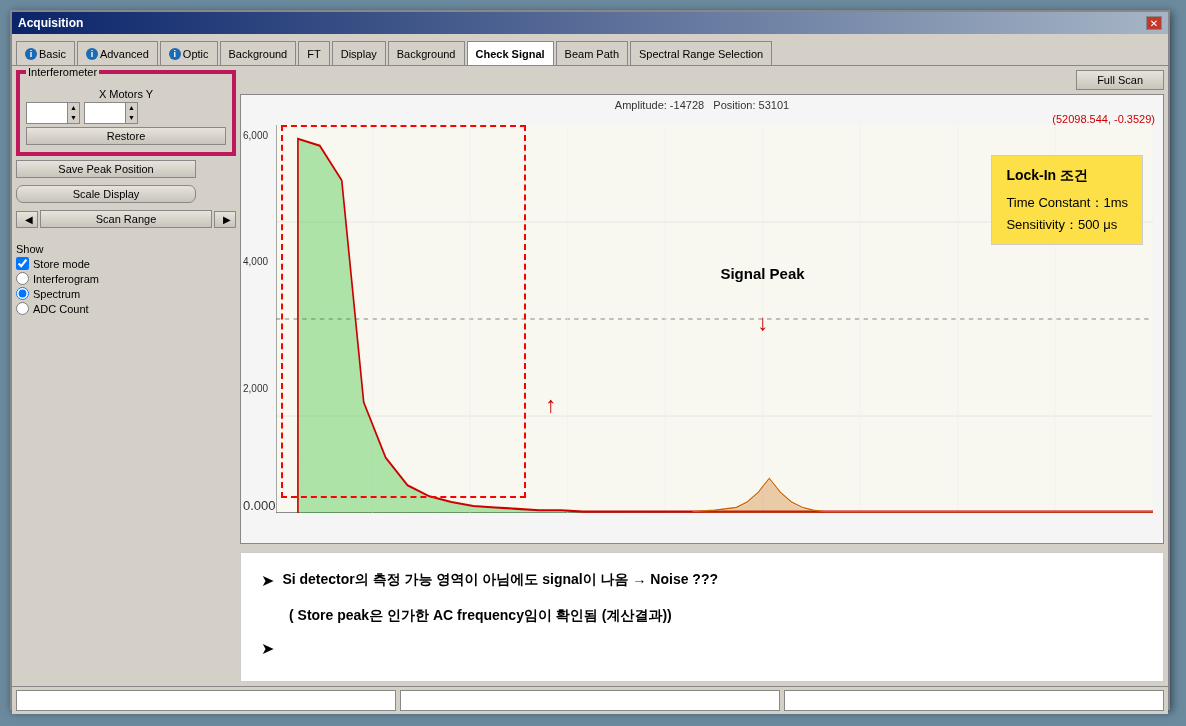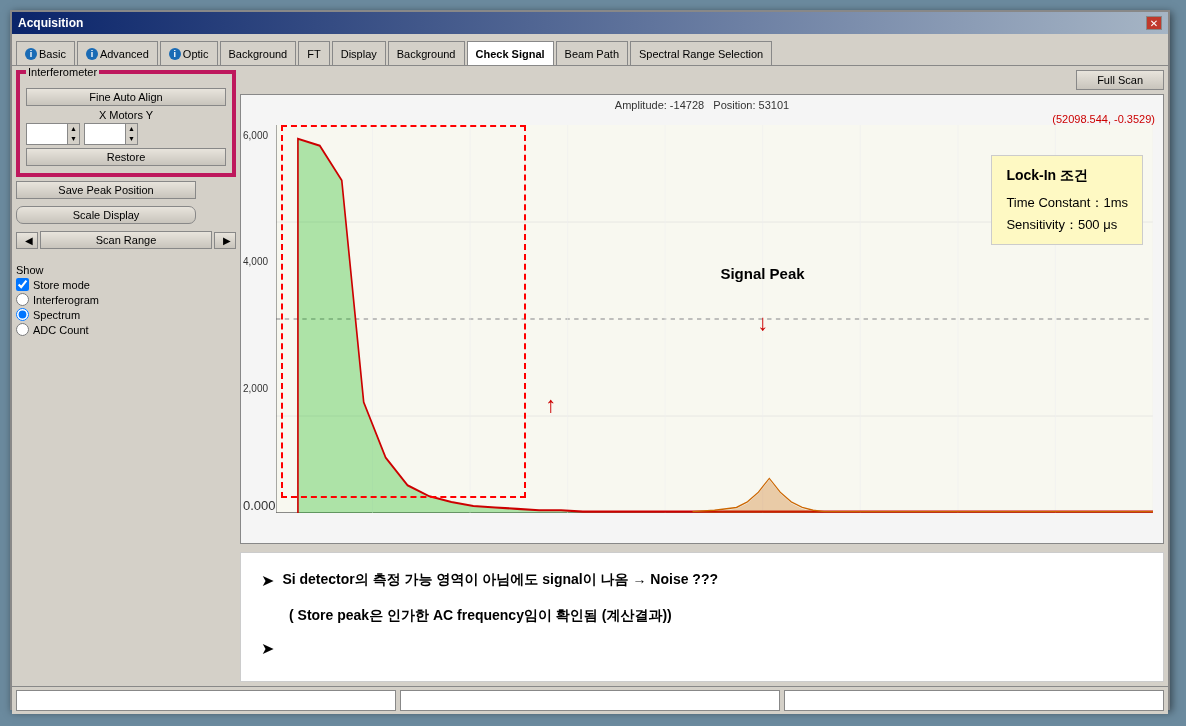--- a/index.html
+++ b/index.html
@@ -200,21 +200,21 @@
       position: absolute;
       top: 18px;
       right: 8px;
       font-size: 11px;
       color: #cc0000;
     }
     .lock-in-box {
       position: absolute;
       top: 60px;
       right: 20px;
-      background: #fef9c3;
+      background: #fde047;
       border: 1px solid #ccc;
       padding: 8px 14px;
       font-size: 13px;
       line-height: 1.7;
       z-index: 10;
     }
     .annotation-box {
       background: white;
       border: 1px solid #ccc;
       padding: 12px 20px;
@@ -294,21 +294,20 @@
     <div class="tab">
       <span>Spectral Range Selection</span>
     </div>
   </div>
 
   <div class="content-area">
 
     <div class="left-panel">
       <div class="group-box" style="padding-top:14px;">
         <span class="group-box-title">Interferometer</span>
-        <button class="btn">Fine Auto Align</button>
         <div class="xy-label">X Motors Y</div>
         <div class="spinners-row">
           <div class="spinner">
             <input type="text" style="">
             <div class="spinner-btns">
               <button class="spinner-btn">▲</button>
               <button class="spinner-btn">▼</button>
             </div>
           </div>
           <div class="spinner">

